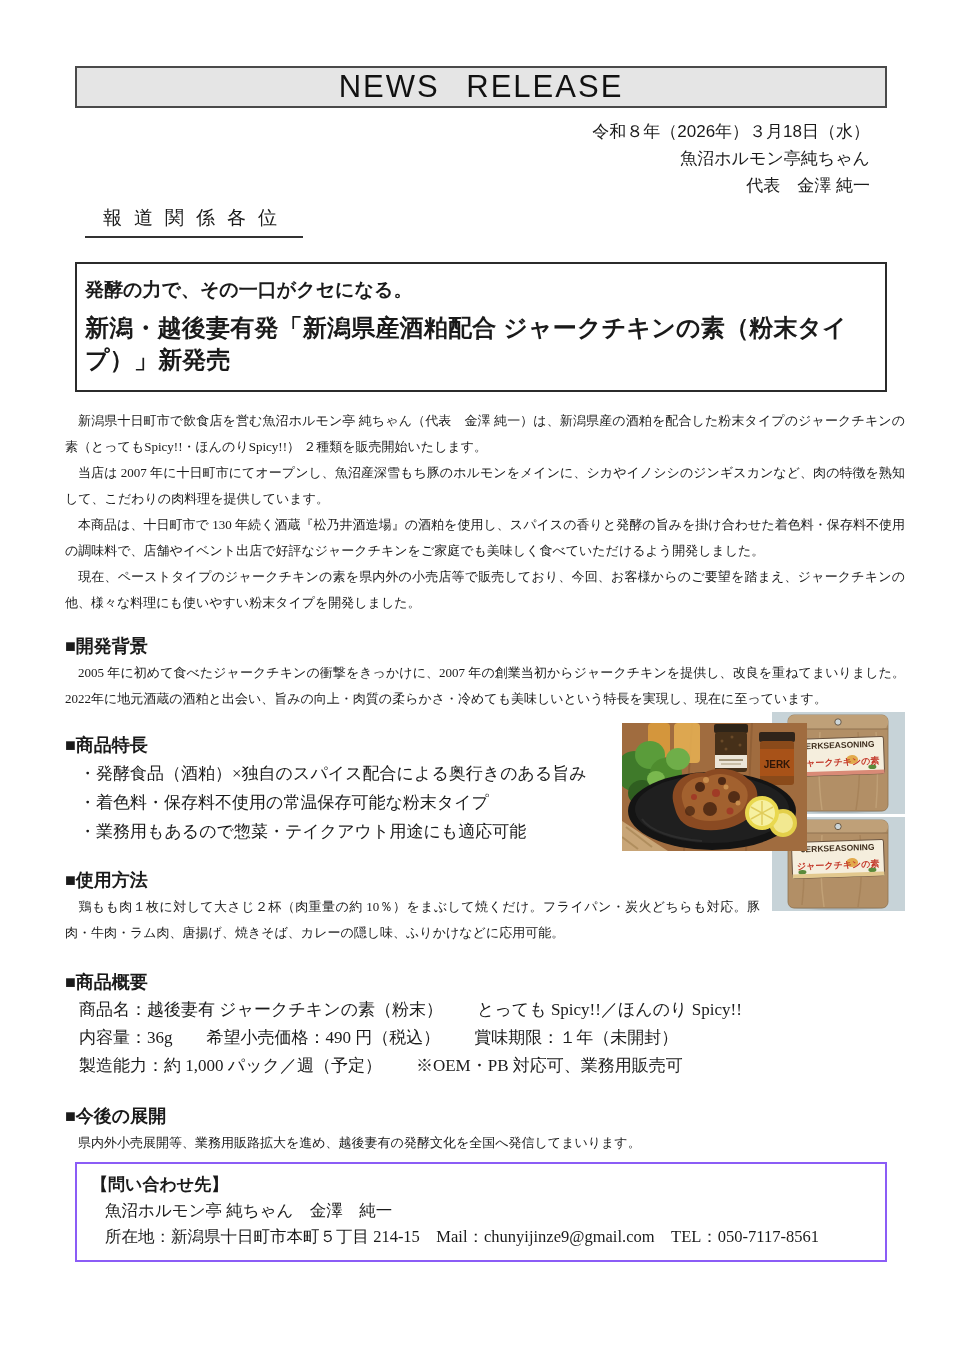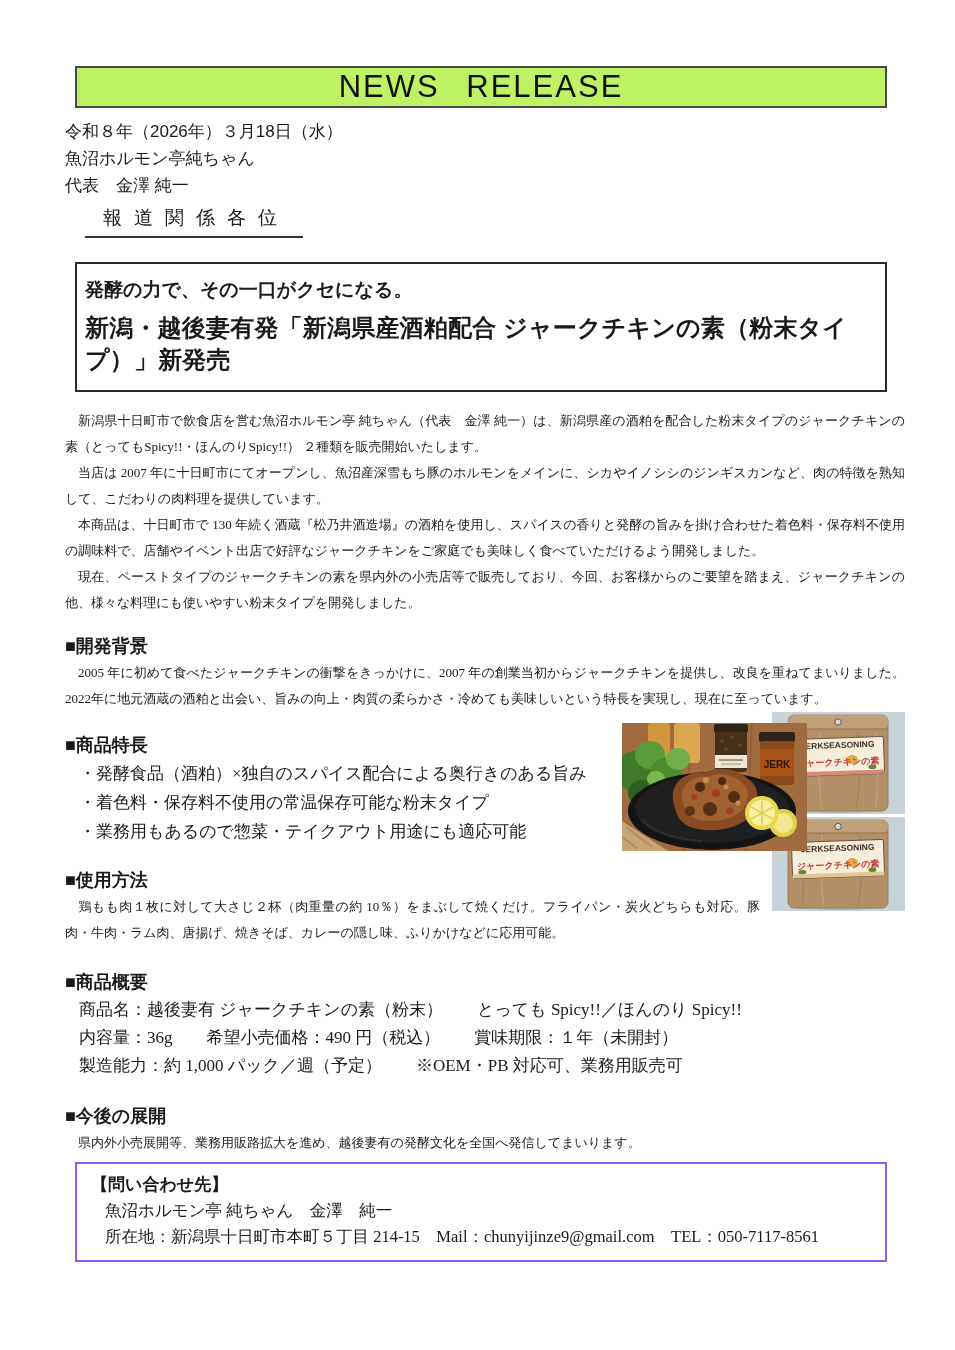--- a/index.html
+++ b/index.html
@@ -12,32 +12,32 @@
     color:#1a1a1a;
     font-family:"Liberation Serif","DejaVu Serif",serif;
     padding:66px 50px 0 65px;
     overflow:hidden;
   }
 
   
   .banner {
     margin:0 18px 0 10px;
     height:42px;
-    background:#bef264;
+    background:#e5e5e5;
     border:2px solid #4a4a4a;
     text-align:center;
     line-height:37px;
     font-family:"Liberation Sans","DejaVu Sans",sans-serif;
     font-size:31px; font-weight:500;
     letter-spacing:2px; word-spacing:16px;
     color:#111;
   }
 
   
-  .meta { margin-top:10px; text-align:left; padding-right:35px;
+  .meta { margin-top:10px; text-align:right; padding-right:35px;
     font-family:"Liberation Sans","DejaVu Sans",sans-serif;
     font-size:17px; line-height:27px; }
 
   
   .addressee-wrap { margin-top:6px; margin-left:20px; }
   .addressee {
     display:inline-block;
     font-family:"Liberation Sans","DejaVu Sans",sans-serif;
     font-size:19px; font-weight:500;
     letter-spacing:12px;

